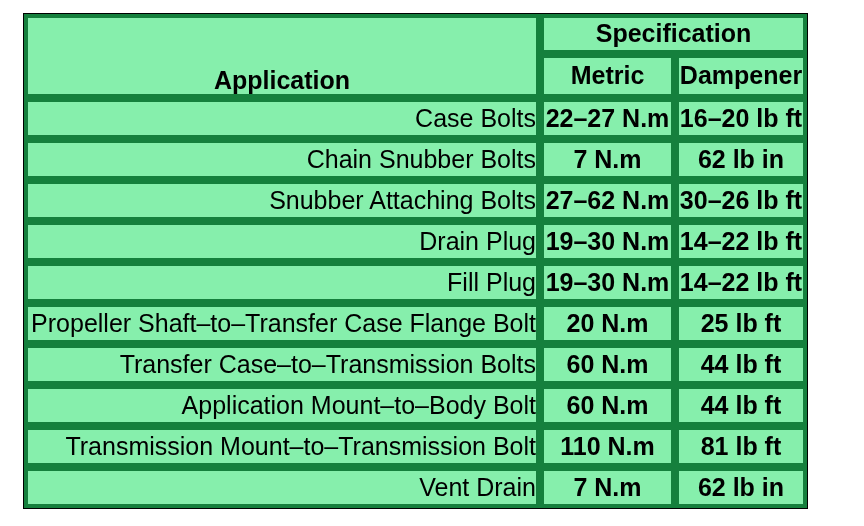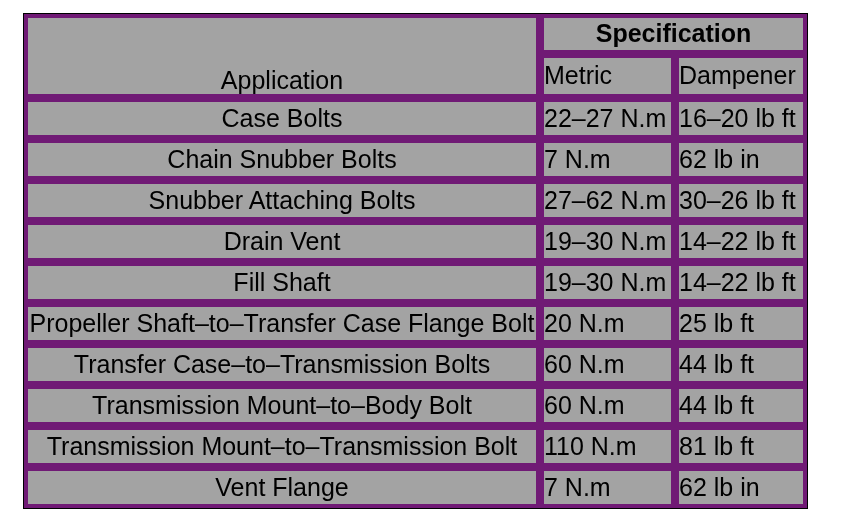--- a/index.html
+++ b/index.html
@@ -24,61 +24,62 @@
     top: 13px;
     border-collapse: separate;
     border-spacing: 0;
     table-layout: fixed;
     width: 785px;
     border: 1px solid #000000;
   }
   table.spec-table th,
   table.spec-table td {
     box-sizing: border-box;
-    border: 4px solid #701a75;
-    background: #a3a3a3;
+    border: 4px solid #15803d;
+    background: #86efac;
     font-size: 25px;
     line-height: 1.1;
     white-space: nowrap;
     overflow: hidden;
     padding: 0;
   }
   col.c-app { width: 516px; }
   col.c-metric { width: 135px; }
   col.c-english { width: 132px; }
 
   tr.hdr-row-1 { height: 40px; }
   tr.hdr-row-2 { height: 44px; }
   tbody tr { height: 41px; }
 
   th.app-h {
     text-align: center;
     vertical-align: bottom;
     padding-bottom: 10px;
-    font-weight: normal;
+    font-weight: bold;
   }
   th.spec-h {
     text-align: center;
     vertical-align: middle;
     font-weight: bold;
   }
   th.sub-h {
-    text-align: left;
+    text-align: center;
     vertical-align: middle;
-    font-weight: normal;
+    font-weight: bold;
   }
   td.app-cell {
-    text-align: center;
+    text-align: right;
     vertical-align: middle;
     padding-left: 4px;
     font-weight: normal;
   }
   td.val-cell {
+    text-align: center;
     vertical-align: middle;
-    font-weight: normal;
+    font-weight: bold;
   }
 </style>
 </head>
 <body>
 
 <div class="page">
   <table class="spec-table">
     <colgroup>
       <col class="c-app">
       <col class="c-metric">
@@ -107,55 +108,55 @@
     <td class="val-cell">62 lb in</td>
   </tr>
 
   <tr>
     <td class="app-cell">Snubber Attaching Bolts</td>
     <td class="val-cell">27–62 N.m</td>
     <td class="val-cell">30–26 lb ft</td>
   </tr>
 
   <tr>
-    <td class="app-cell">Drain Vent</td>
+    <td class="app-cell">Drain Plug</td>
     <td class="val-cell">19–30 N.m</td>
     <td class="val-cell">14–22 lb ft</td>
   </tr>
 
   <tr>
-    <td class="app-cell">Fill Shaft</td>
+    <td class="app-cell">Fill Plug</td>
     <td class="val-cell">19–30 N.m</td>
     <td class="val-cell">14–22 lb ft</td>
   </tr>
 
   <tr>
     <td class="app-cell">Propeller Shaft–to–Transfer Case Flange Bolt</td>
     <td class="val-cell">20 N.m</td>
     <td class="val-cell">25 lb ft</td>
   </tr>
 
   <tr>
     <td class="app-cell">Transfer Case–to–Transmission Bolts</td>
     <td class="val-cell">60 N.m</td>
     <td class="val-cell">44 lb ft</td>
   </tr>
 
   <tr>
-    <td class="app-cell">Transmission Mount–to–Body Bolt</td>
+    <td class="app-cell">Application Mount–to–Body Bolt</td>
     <td class="val-cell">60 N.m</td>
     <td class="val-cell">44 lb ft</td>
   </tr>
 
   <tr>
     <td class="app-cell">Transmission Mount–to–Transmission Bolt</td>
     <td class="val-cell">110 N.m</td>
     <td class="val-cell">81 lb ft</td>
   </tr>
 
   <tr>
-    <td class="app-cell">Vent Flange</td>
+    <td class="app-cell">Vent Drain</td>
     <td class="val-cell">7 N.m</td>
     <td class="val-cell">62 lb in</td>
   </tr>
 </tbody>
   </table>
 </div>
 
 </body></html>

